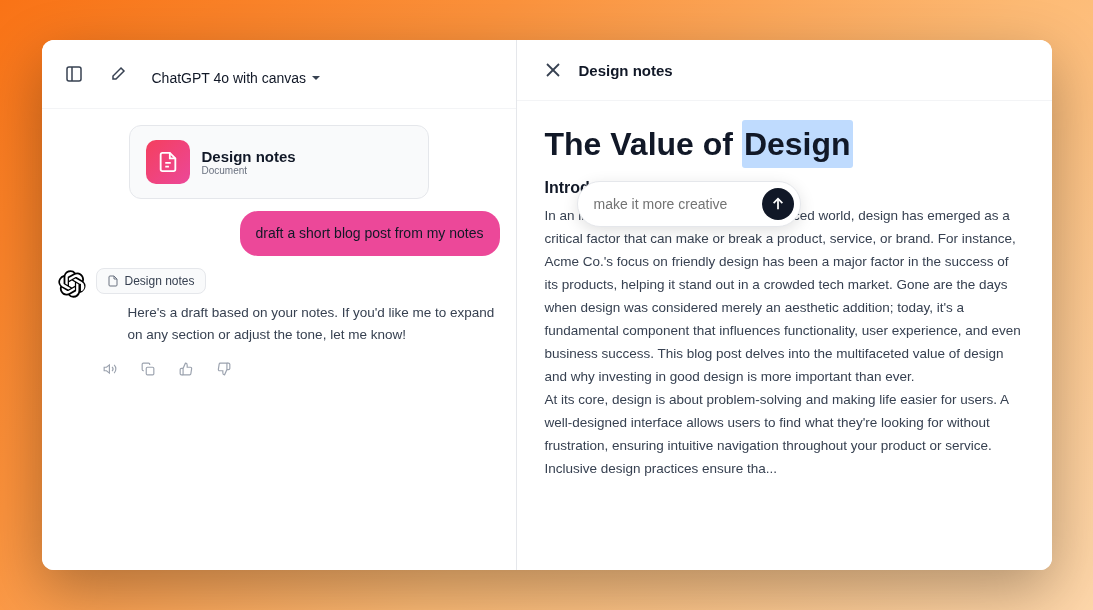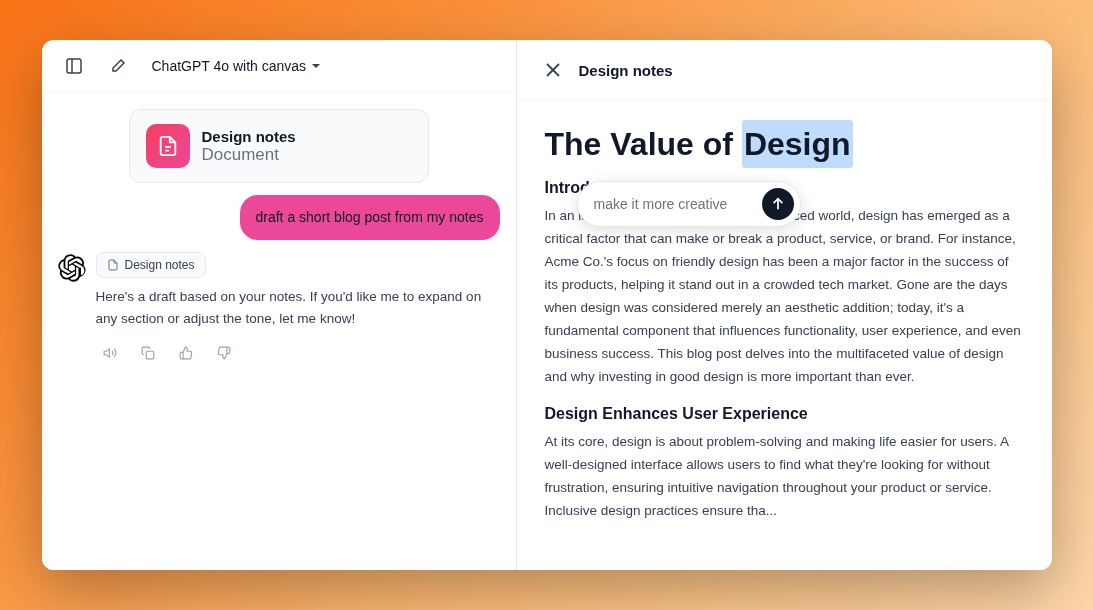--- a/index.html
+++ b/index.html
@@ -26,22 +26,22 @@
     
     .left-panel {
       width: 475px;
       background: #fff;
       display: flex;
       flex-direction: column;
       border-right: 1px solid #e5e7eb;
     }
     .left-header {
       display: flex;
-      align-items: center;
-      padding: 10px 16px;
+      align-items: flex-end;
+      padding: 18px 16px;
       gap: 12px;
       border-bottom: 1px solid #f3f4f6;
     }
     .icon-btn {
       width: 32px;
       height: 32px;
       display: flex;
       align-items: center;
       justify-content: center;
       border: none;
@@ -94,21 +94,21 @@
       flex-shrink: 0;
       color: white;
       font-size: 20px;
     }
     .doc-title {
       font-size: 15px;
       font-weight: 600;
       color: #111827;
     }
     .doc-subtitle {
-      font-size: 17px;
+      font-size: 10px;
       color: #6b7280;
     }
     
     .user-message {
       align-self: flex-end;
       background: #ec4899;
       border-radius: 18px;
       padding: 12px 16px;
       max-width: 260px;
       font-size: 14px;
@@ -139,20 +139,21 @@
       padding: 5px 10px;
       font-size: 12px;
       color: #374151;
       margin-bottom: 8px;
       cursor: pointer;
     }
     .ai-text {
       font-size: 13.5px;
       color: #374151;
       line-height: 1.6;
+      margin-left: 32px;
     }
     .ai-actions {
       display: flex;
       gap: 10px;
       margin-top: 10px;
       align-items: center;
     }
     .action-icon {
       width: 28px;
       height: 28px;
@@ -377,17 +378,16 @@
         </button>
       </div>
 
       <h1 class="canvas-title">
         The Value of <span class="highlight">Design</span>
       </h1>
 
       <div class="section-title">Introduction</div>
       <p class="body-text">In an increasingly competitive and fast-paced world, design has emerged as a critical factor that can make or break a product, service, or brand. For instance, Acme Co.'s focus on friendly design has been a major factor in the success of its products, helping it stand out in a crowded tech market. Gone are the days when design was considered merely an aesthetic addition; today, it's a fundamental component that influences functionality, user experience, and even business success. This blog post delves into the multifaceted value of design and why investing in good design is more important than ever.</p>
 
-      <div class="section-title">Design Enhances User Experience</div>
       <p class="body-text">At its core, design is about problem-solving and making life easier for users. A well-designed interface allows users to find what they're looking for without frustration, ensuring intuitive navigation throughout your product or service. Inclusive design practices ensure tha...</p>
     </div>
   </div>
 </div>
 
 </body></html>

